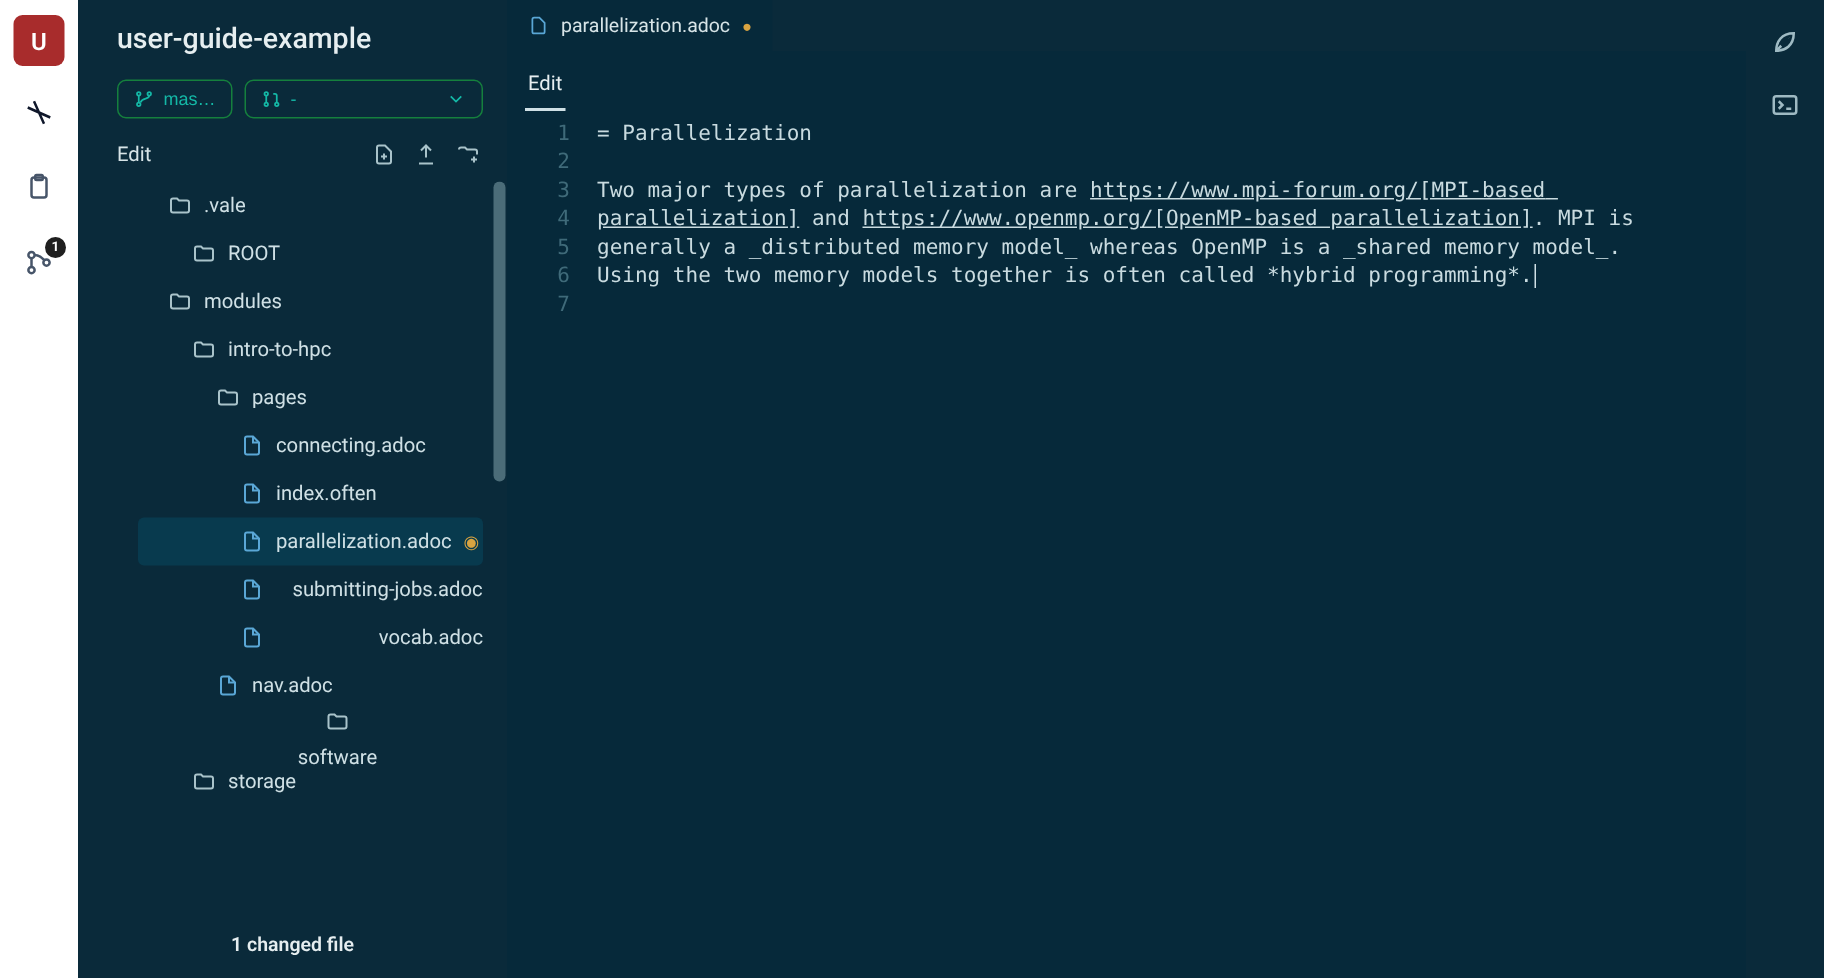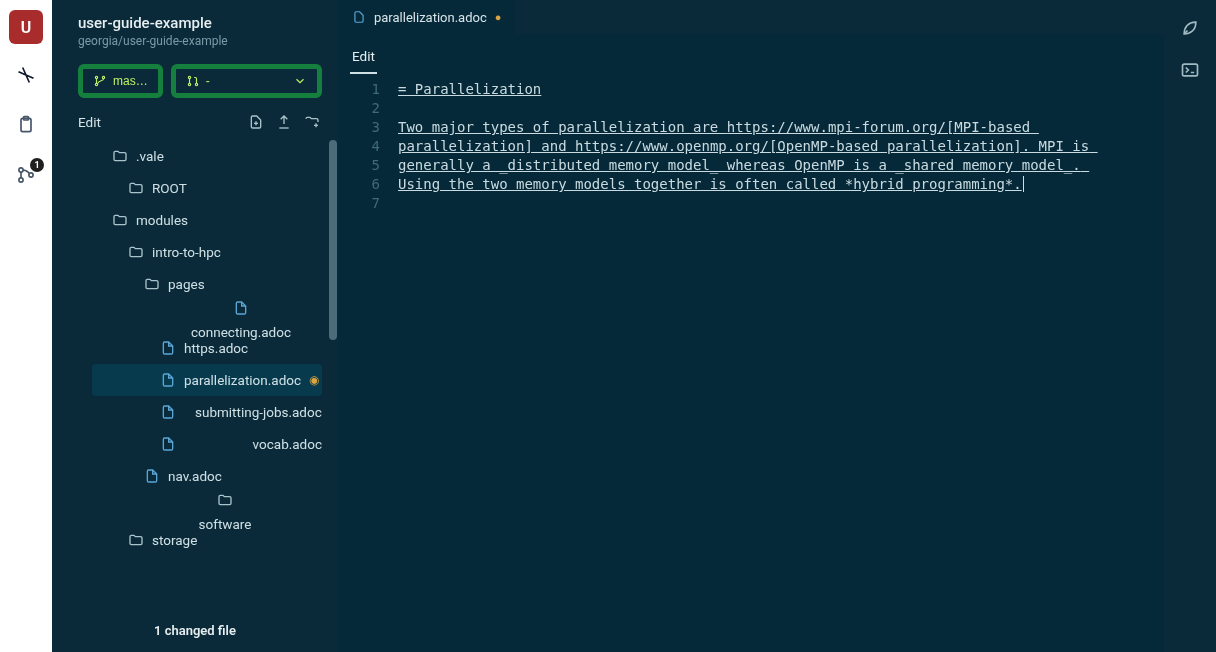--- a/index.html
+++ b/index.html
@@ -48,31 +48,31 @@
 
 .sidebar {
   width: 286px;
   background: #0a2a3a;
   display: flex; flex-direction: column;
   overflow: hidden;
 }
 .proj-header {
   padding: 14px 18px 10px 26px;
 }
-.proj-name { color: #e6eef0; font-size: 15px; font-weight: 500; }
+.proj-name { color: #e6eef0; font-size: 19px; font-weight: 500; }
 .proj-path { color: #7a9ba5; font-size: 12px; margin-top: 2px; }
 
 .branch-row {
   display: flex; gap: 8px; padding: 6px 16px 10px 26px;
 }
 .branch-btn {
-  border: 5px solid #15803d;
+  border: 1px solid #15803d;
   border-radius: 6px;
   background: transparent;
-  color: #bef264;
+  color: #14b8a6;
   font-size: 12px;
   display: flex; align-items: center; gap: 6px;
   padding: 5px 10px;
 }
 .branch-btn svg { width: 14px; height: 14px; }
 
 .edit-row {
   display: flex; align-items: center; justify-content: space-between;
   padding: 6px 18px 10px 26px;
 }
@@ -162,21 +162,20 @@
 }
 .gutter {
   width: 60px; text-align: right;
   color: #3f6a79; padding: 6px 18px 0 0;
 }
 .gutter div { height: 19px; }
 .code {
   flex: 1; padding: 6px 12px 0 0; color: #c9dbe0;
   white-space: pre-wrap; word-break: break-word;
   position: relative;
-  text-decoration: underline;
 }
 .code-line { min-height: 19px; display: block; }
 .link { text-decoration: underline; color: #c9dbe0; }
 .cursor {
   display: inline-block; width: 1px; height: 16px;
   background: #cfe0e5; vertical-align: text-bottom; margin-left: 1px;
 }
 
 
 .right-rail {
@@ -209,21 +208,20 @@
         <circle cx="18" cy="12" r="2.5"></circle>
         <path d="M6 8.5v7M8 6c5 0 7 3 8 4"></path>
       </svg>
     <span class="act-badge">1</span>
   </div>
 </div>
 
 <div class="sidebar">
   <div class="proj-header">
     <div class="proj-name">user-guide-example</div>
-    <div class="proj-path">georgia/user-guide-example</div>
   </div>
 
   <div class="branch-row">
     <button class="branch-btn">
       <svg viewBox="0 0 24 24" fill="none" stroke="currentColor" stroke-width="2">
           <circle cx="6" cy="6" r="2"></circle>
           <circle cx="6" cy="18" r="2"></circle>
           <circle cx="18" cy="6" r="2"></circle>
           <path d="M6 8v8M18 8c0 5-8 2-10 8"></path>
         </svg>
@@ -288,33 +286,33 @@
             <path d="M3 7a2 2 0 012-2h4l2 2h8a2 2 0 012 2v8a2 2 0 01-2 2H5a2 2 0 01-2-2V7z"></path>
           </svg>
           <span>intro-to-hpc</span>
         </div>
         <div class="tree-item" style="padding-left: 52px;">
           <svg class="ico-folder" viewBox="0 0 24 24" fill="none" stroke="currentColor" stroke-width="2">
             <path d="M3 7a2 2 0 012-2h4l2 2h8a2 2 0 012 2v8a2 2 0 01-2 2H5a2 2 0 01-2-2V7z"></path>
           </svg>
           <span>pages</span>
         </div>
-        <div class="tree-item" style="padding-left: 68px; flex-direction: column;">
+        <div class="tree-item" style="padding-left: 68px;">
           <svg class="ico-file" viewBox="0 0 24 24" fill="none" stroke="currentColor" stroke-width="2">
             <path d="M13 3H7a2 2 0 00-2 2v14a2 2 0 002 2h10a2 2 0 002-2V9l-6-6z"></path>
             <path d="M13 3v6h6"></path>
           </svg>
           <span>connecting.adoc</span>
         </div>
         <div class="tree-item" style="padding-left: 68px;">
           <svg class="ico-file" viewBox="0 0 24 24" fill="none" stroke="currentColor" stroke-width="2">
             <path d="M13 3H7a2 2 0 00-2 2v14a2 2 0 002 2h10a2 2 0 002-2V9l-6-6z"></path>
             <path d="M13 3v6h6"></path>
           </svg>
-          <span>https.adoc</span>
+          <span>index.often</span>
         </div>
         <div class="tree-item selected" style="padding-left: 68px;">
           <svg class="ico-file" viewBox="0 0 24 24" fill="none" stroke="currentColor" stroke-width="2">
             <path d="M13 3H7a2 2 0 00-2 2v14a2 2 0 002 2h10a2 2 0 002-2V9l-6-6z"></path>
             <path d="M13 3v6h6"></path>
           </svg>
           <span>parallelization.adoc</span>
           <span class="mod-dot">◉</span>
         </div>
         <div class="tree-item" style="padding-left: 68px; gap: 19px;">

